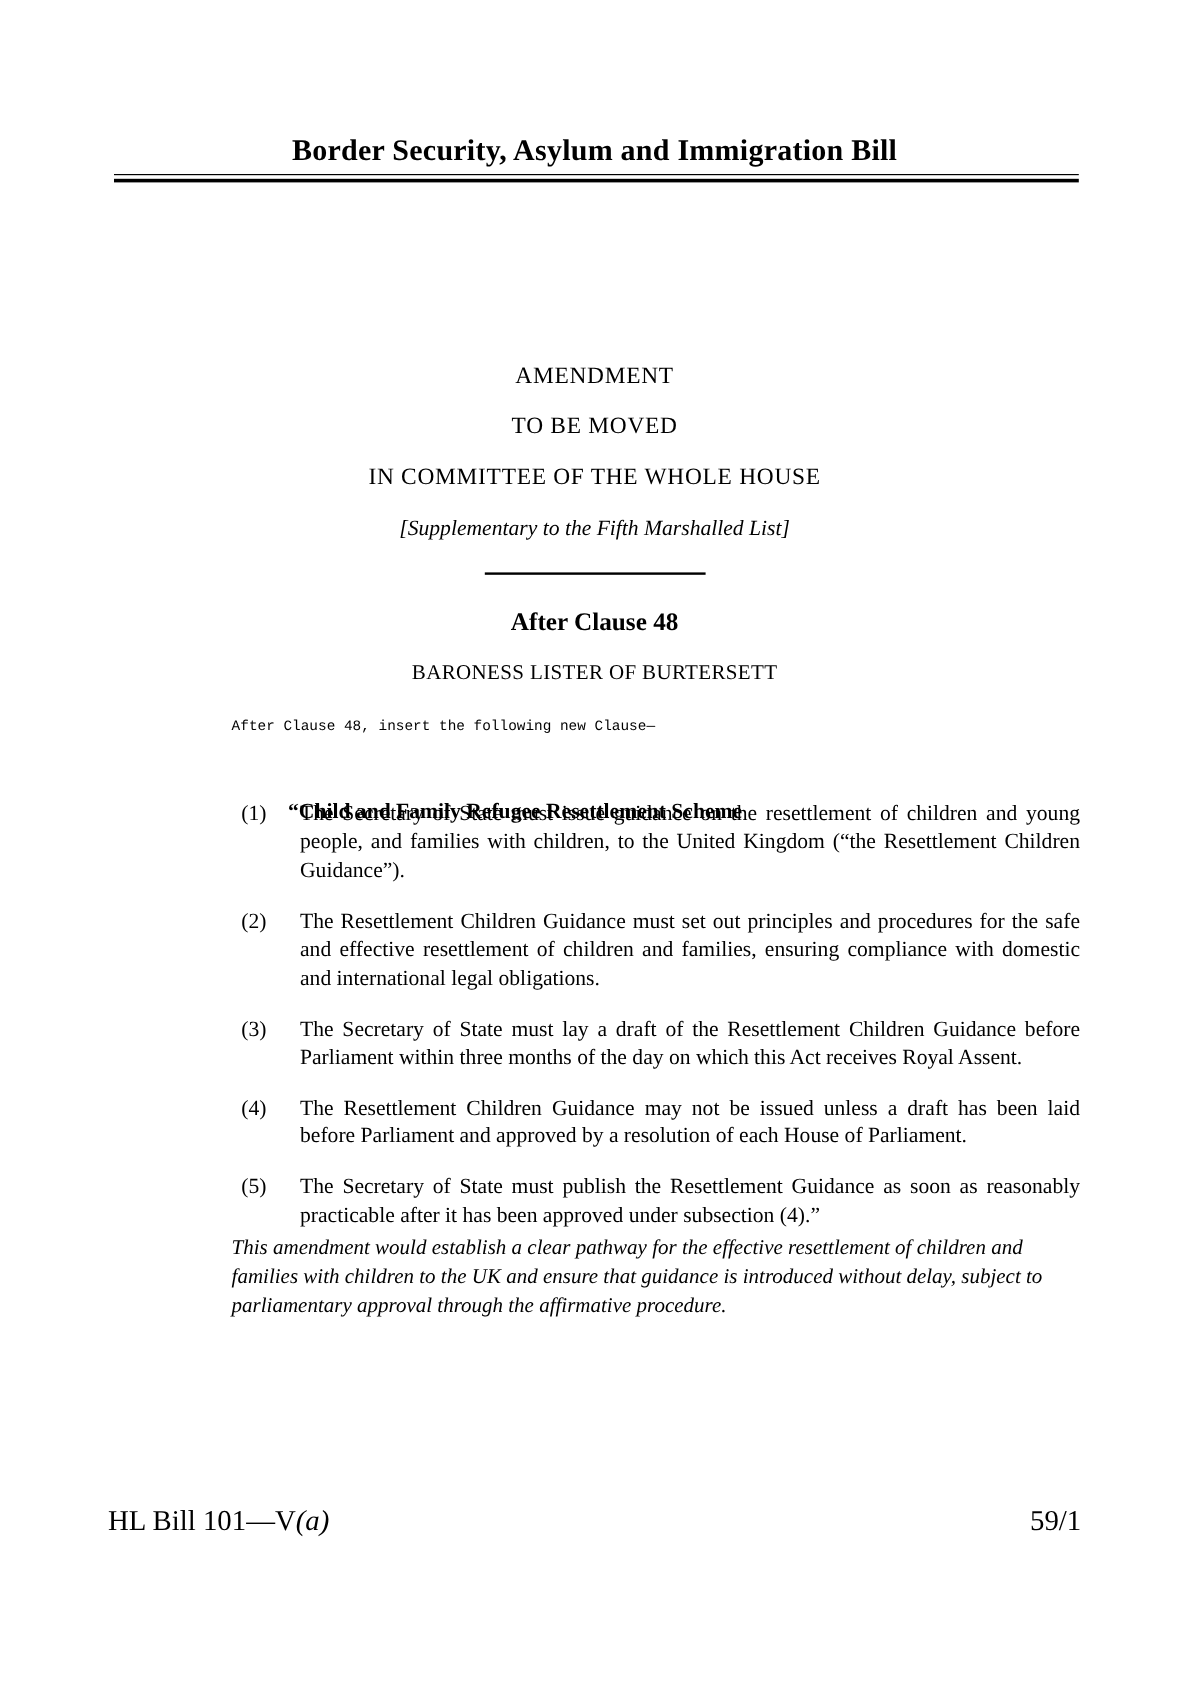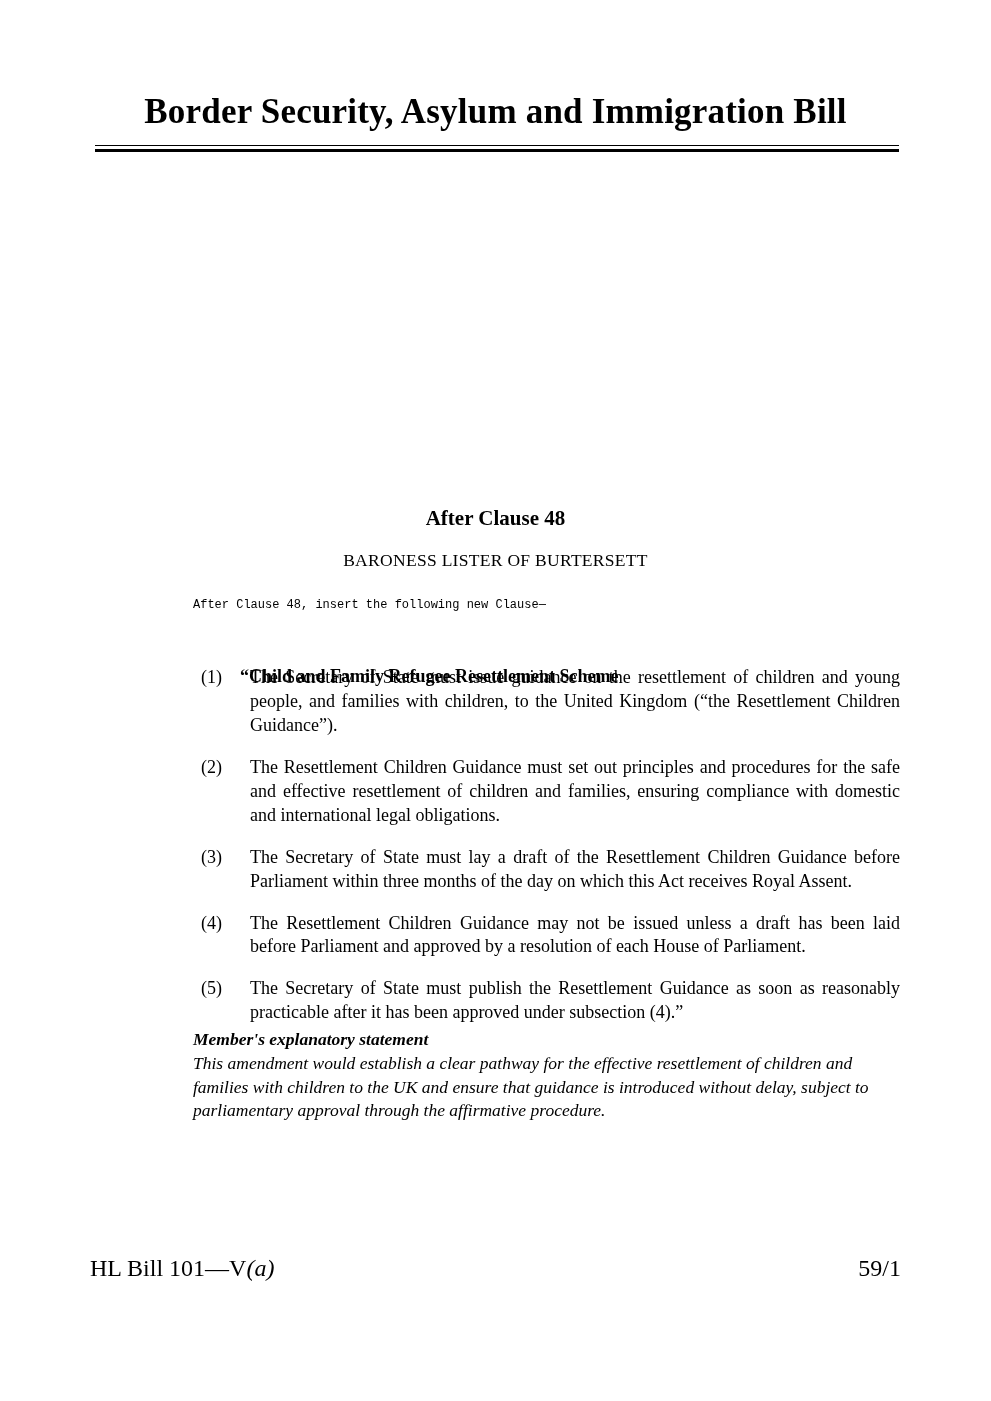--- a/index.html
+++ b/index.html
@@ -19,23 +19,23 @@
   .page {
     position: absolute;
     inset: 0;
   }
 
   
   .doc-title {
     position: absolute;
     left: 95px;
     right: 95px;
-    top: 92px;
-    text-align: center;
-    font-size: 35px;
+    top: 112px;
+    text-align: center;
+    font-size: 25px;
     font-weight: bold;
     letter-spacing: 0.2px;
   }
   .title-rules {
     position: absolute;
     left: 95px;
     right: 92px;
     top: 145px;
   }
   .title-rules .rule-thin {
@@ -180,20 +180,27 @@
 <div class="page">
 
   <div class="doc-title">Border Security, Asylum and Immigration Bill</div>
 
   <div class="title-rules">
     <div class="rule-thin"></div>
     <div class="rule-gap"></div>
     <div class="rule-thick"></div>
   </div>
 
+  <div class="header-block">
+    <div class="header-line l1">AMENDMENT</div>
+    <div class="header-line l2">TO BE MOVED</div>
+    <div class="header-line l3">IN COMMITTEE OF THE WHOLE HOUSE</div>
+    <div class="header-sub">[Supplementary to the Fifth Marshalled List]</div>
+    <div class="short-rule"></div>
+  </div>
 
   <div class="clause-heading">After Clause 48</div>
 
   <div class="sponsor">BARONESS LISTER OF BURTERSETT</div>
 
   <div class="intro-line">After Clause 48, insert the following new Clause—</div>
 
   <div class="new-clause-title">“Child and Family Refugee Resettlement Scheme</div>
 
   <div class="subsections">
@@ -219,21 +226,20 @@
     </div>
 
     <div class="subsection">
       <span class="num">(5)</span>
       <span class="txt">The Secretary of State must publish the Resettlement Guidance as soon as reasonably practicable after it has been approved under subsection (4).”</span>
     </div>
 
   </div>
 
   <div class="explanatory">
-    <div class="es-head">Member's explanatory statement</div>
     <span class="es-body">This amendment would establish a clear pathway for the effective resettlement of children and families with children to the UK and ensure that guidance is introduced without delay, subject to parliamentary approval through the affirmative procedure.</span>
   </div>
 
   <div class="footer">
     <div class="footer-left"><span>HL Bill 101—V</span><span class="ital">(a)</span></div>
     <div class="footer-right">59/1</div>
   </div>
 
 </div>
 

